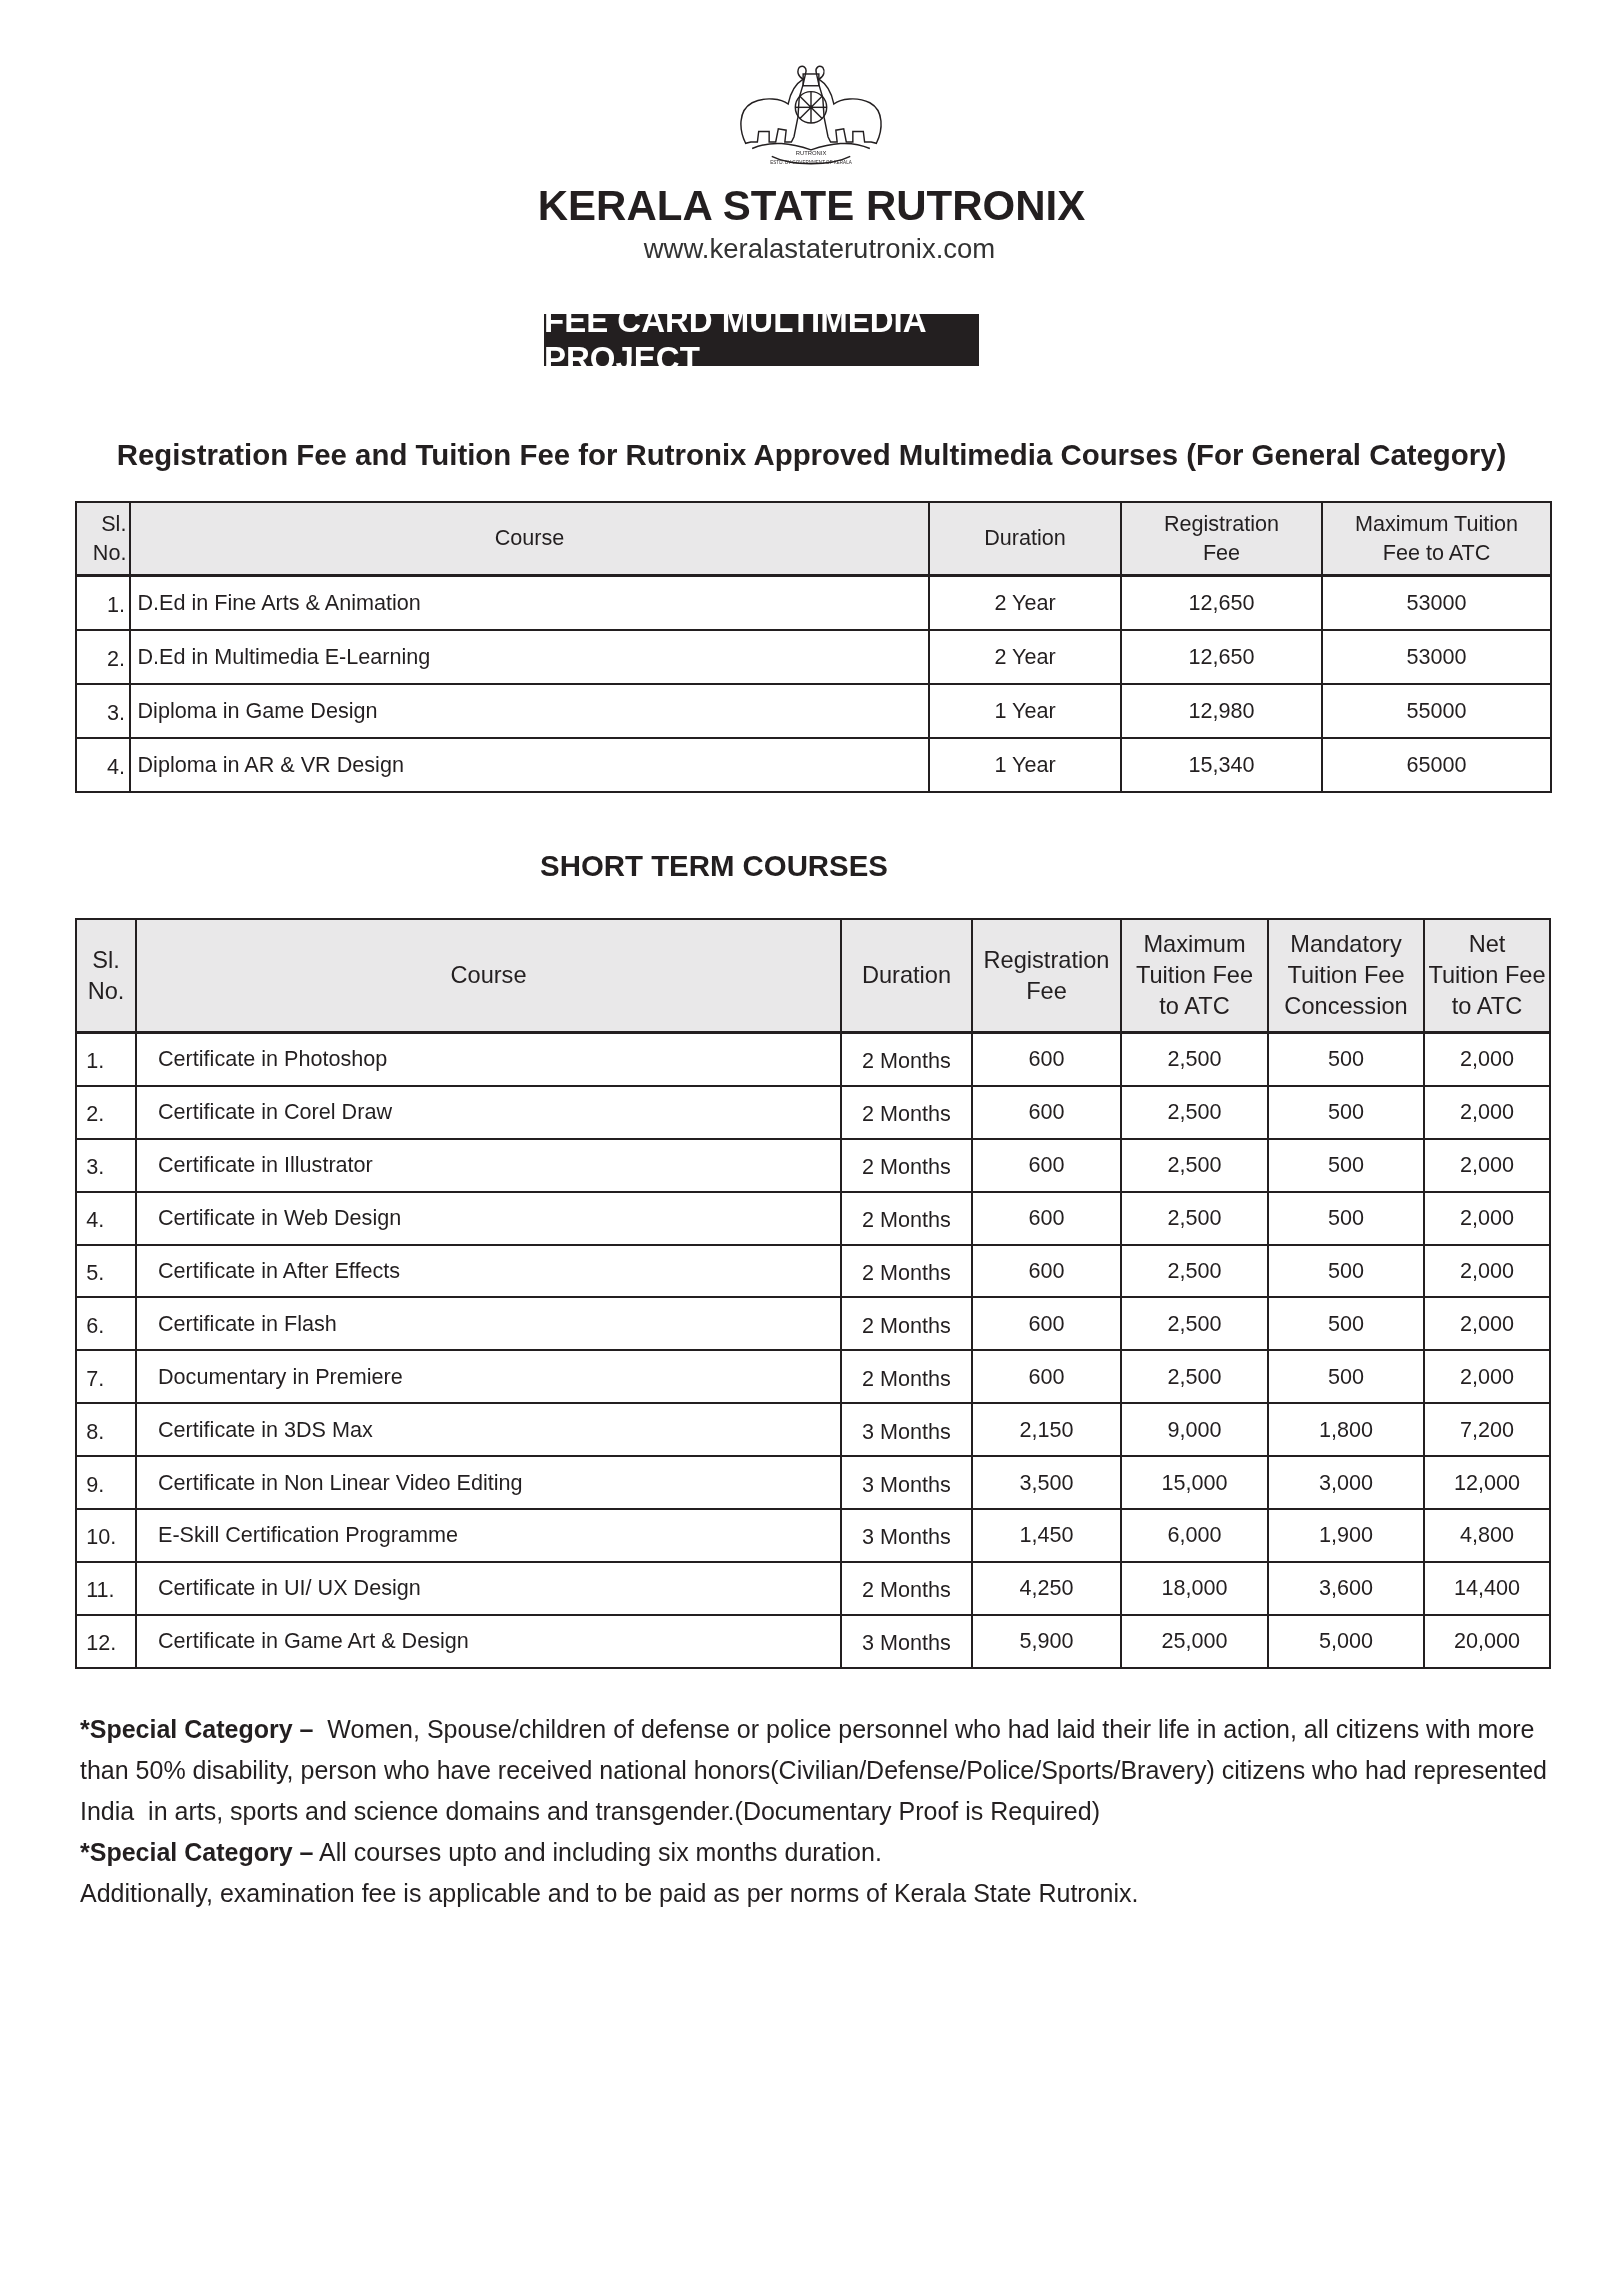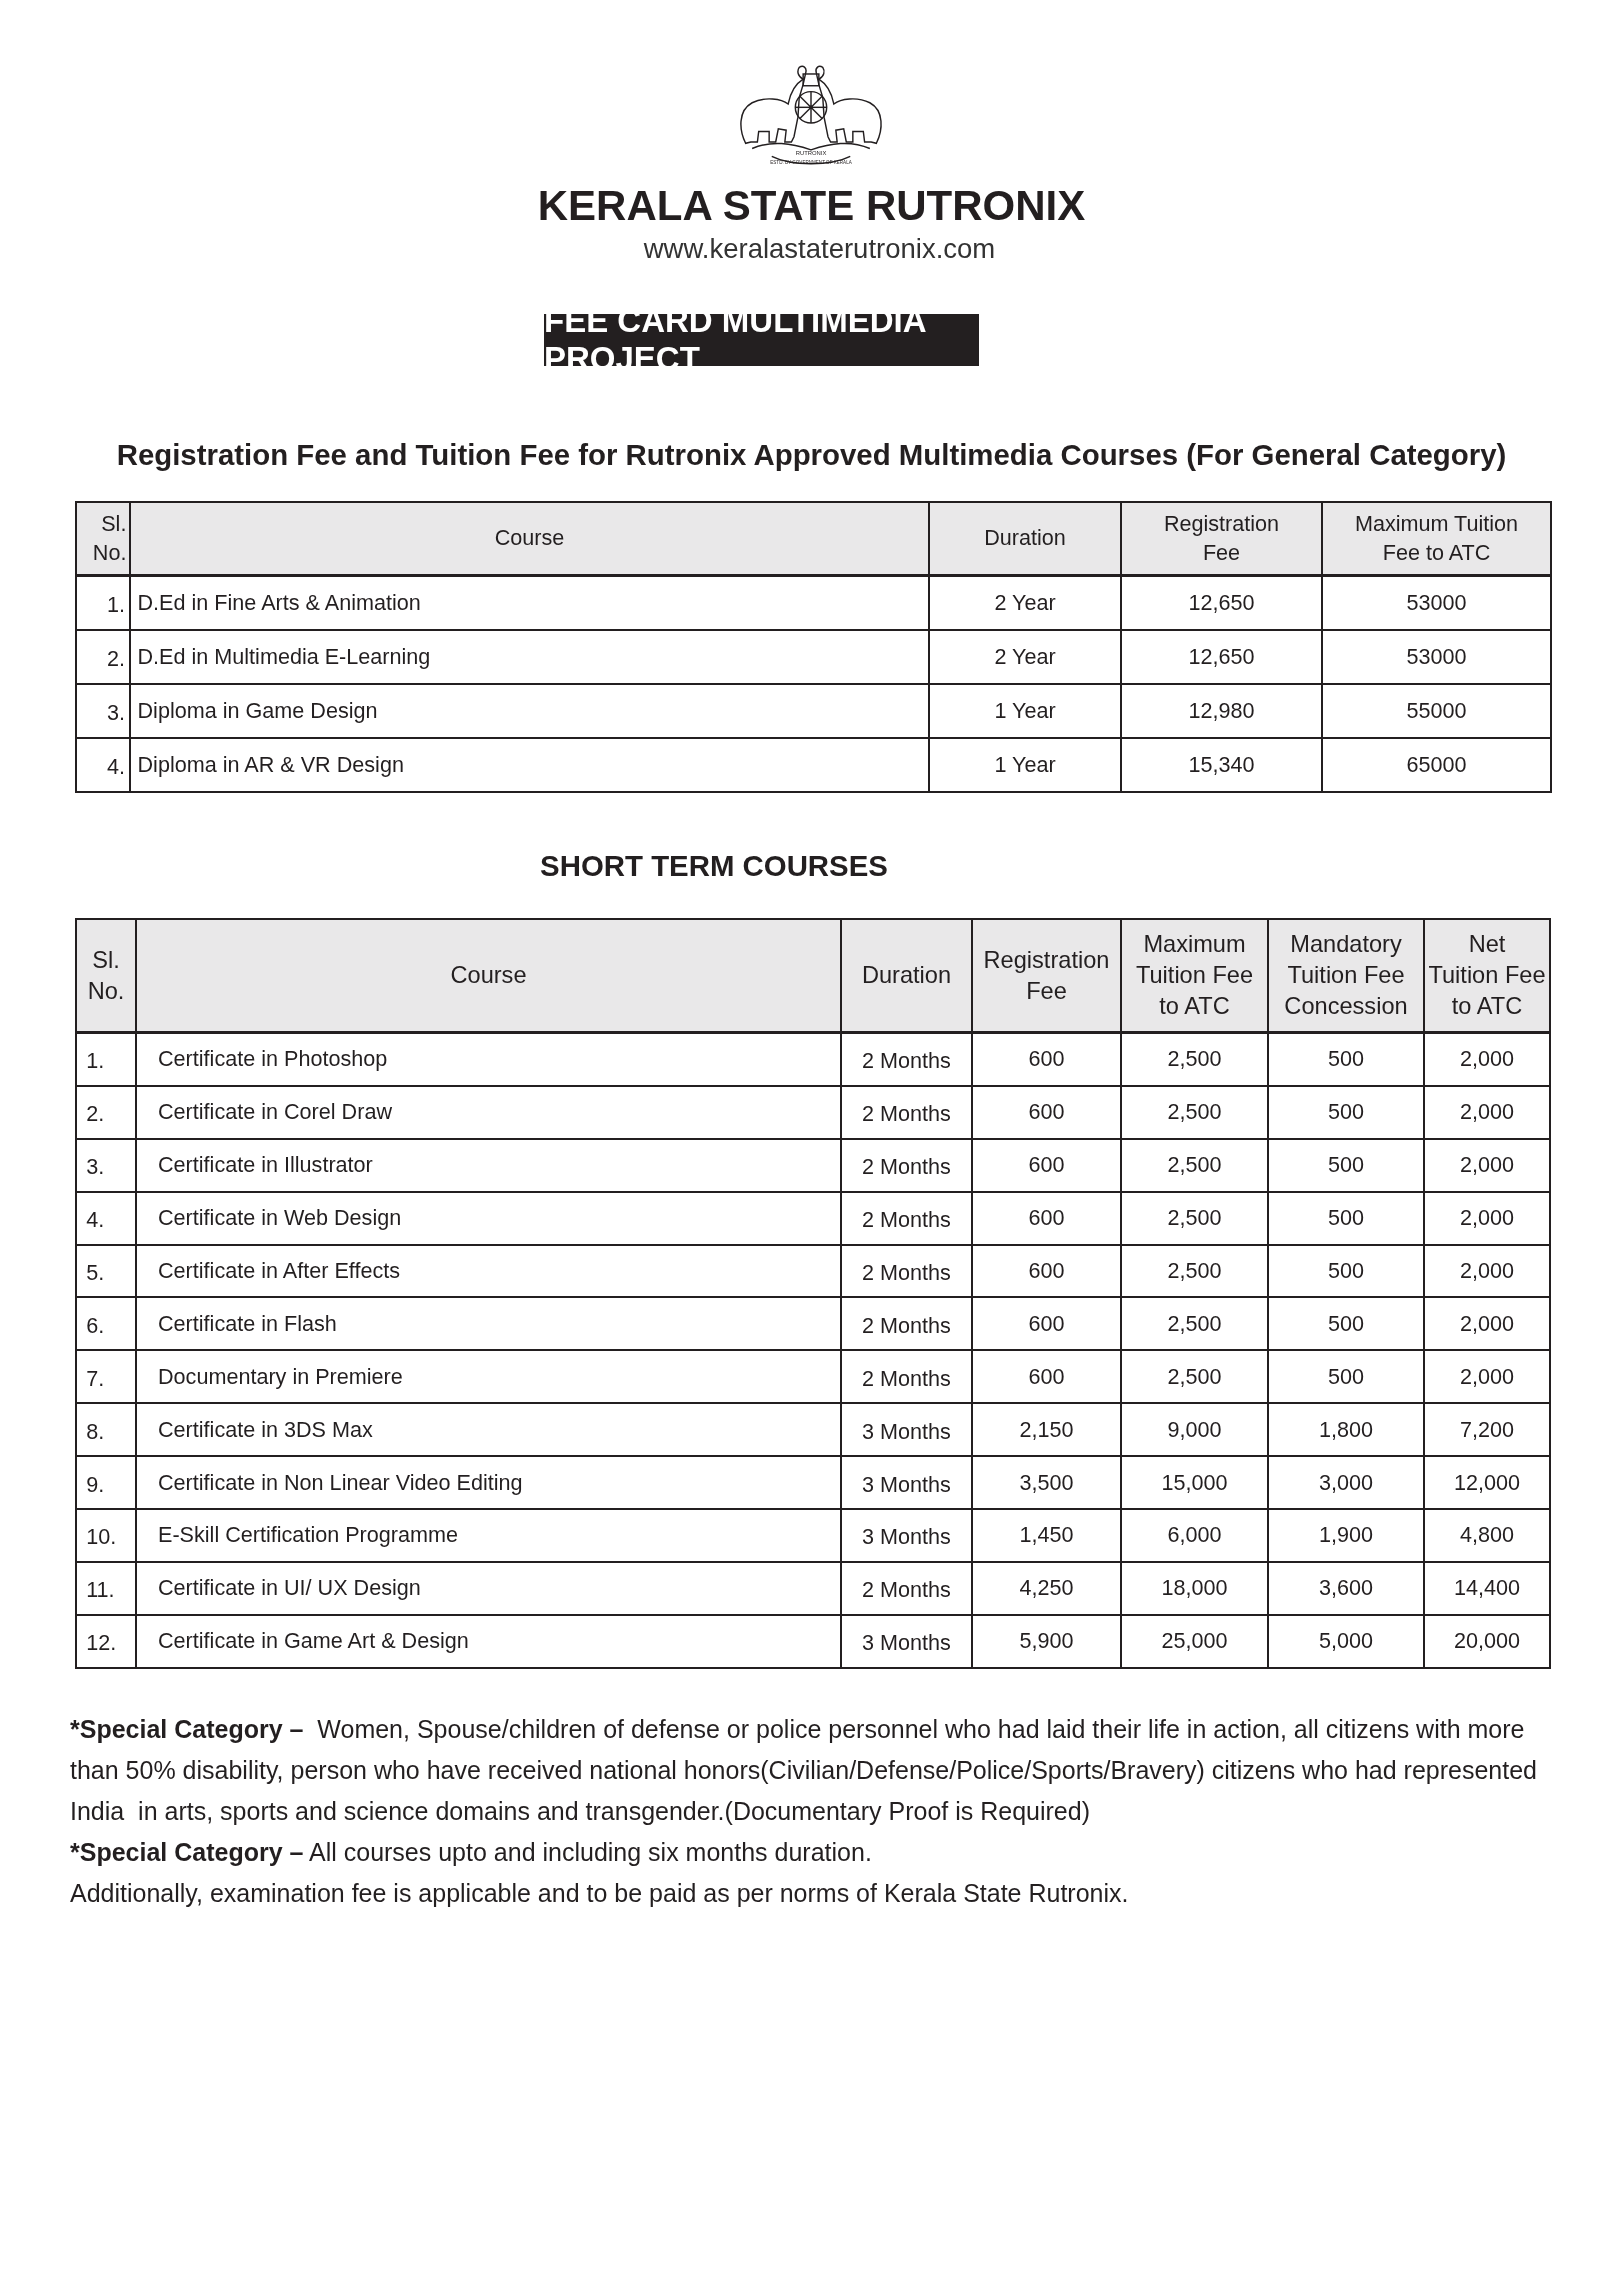--- a/index.html
+++ b/index.html
@@ -30,21 +30,21 @@
   #table1 td.sl { text-align: right; padding-right: 3.9px; padding-top: 3.9px; }
   #table1 th.sl { text-align: right; padding-right: 2.6px; }
 
   #table2 { left: 75px; top: 918px; width: 1474px; font-size: 23.6px; }
   #table2 thead th { height: 111px; }
   #table2 tbody td { height: 47px; font-size: 21.6px; }
   #table2 td.course { padding-left: 21px; }
   #table2 td.sl { text-align: left; padding-left: 9.2px; padding-top: 3.9px; }
   #table2 td.dur { padding-top: 3.9px; }
 
-  #notes { left: 70px; top: 1709px; width: 1479px; font-size: 25px; line-height: 41px; color: #231f20; }
+  #notes { left: 80px; top: 1709px; width: 1479px; font-size: 25px; line-height: 41px; color: #231f20; }
   #notes p { margin: 0; }
   #notes b { font-weight: bold; }
 </style>
 </head>
 <body>
 
 <div id="logo" class="abs">
   <svg width="170" height="115" viewBox="0 0 260 175">
     <g fill="none" stroke="#231f20" stroke-width="2.2">
 

